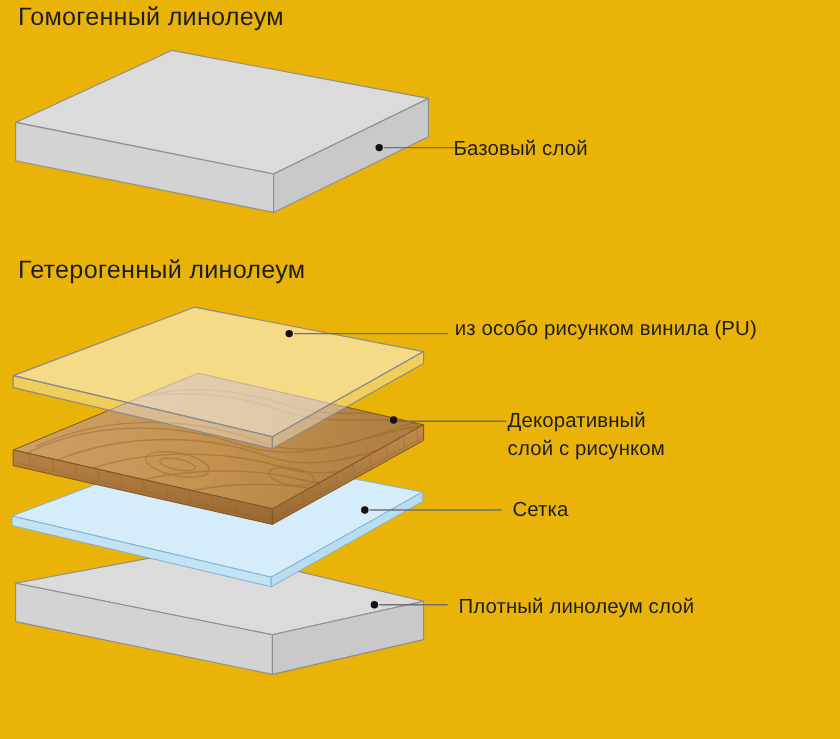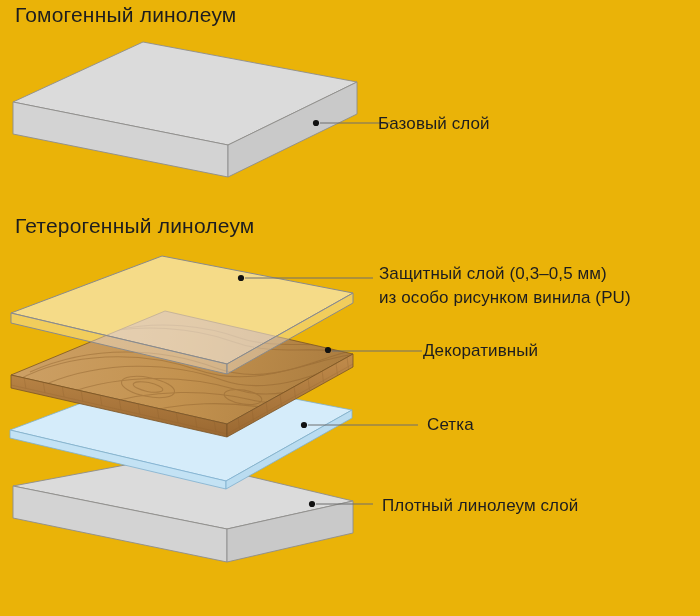--- a/index.html
+++ b/index.html
@@ -135,26 +135,26 @@
 
   <div class="title" style="left:15px;top:1px;">Гомогенный линолеум</div>
 
   <div class="title" style="left:15px;top:212px;">Гетерогенный линолеум</div>
 
   <div class="label" style="left:378px;top:112px;">
     <span>Базовый слой</span>
   </div>
 
   <div class="label lh24" style="left:379px;top:262px;">
-    <span>Защитный слой (0,3–0,5 мм)</span>
     <span>из особо рисунком винила (PU)</span>
   </div>
 
   <div class="label" style="left:423px;top:339px;">
     <span>Декоративный</span>
+    <span>слой с рисунком</span>
   </div>
 
   <div class="label" style="left:427px;top:413px;">
     <span>Сетка</span>
   </div>
 
   <div class="label" style="left:382px;top:494px;">
     <span>Плотный линолеум слой</span>
   </div>
 

